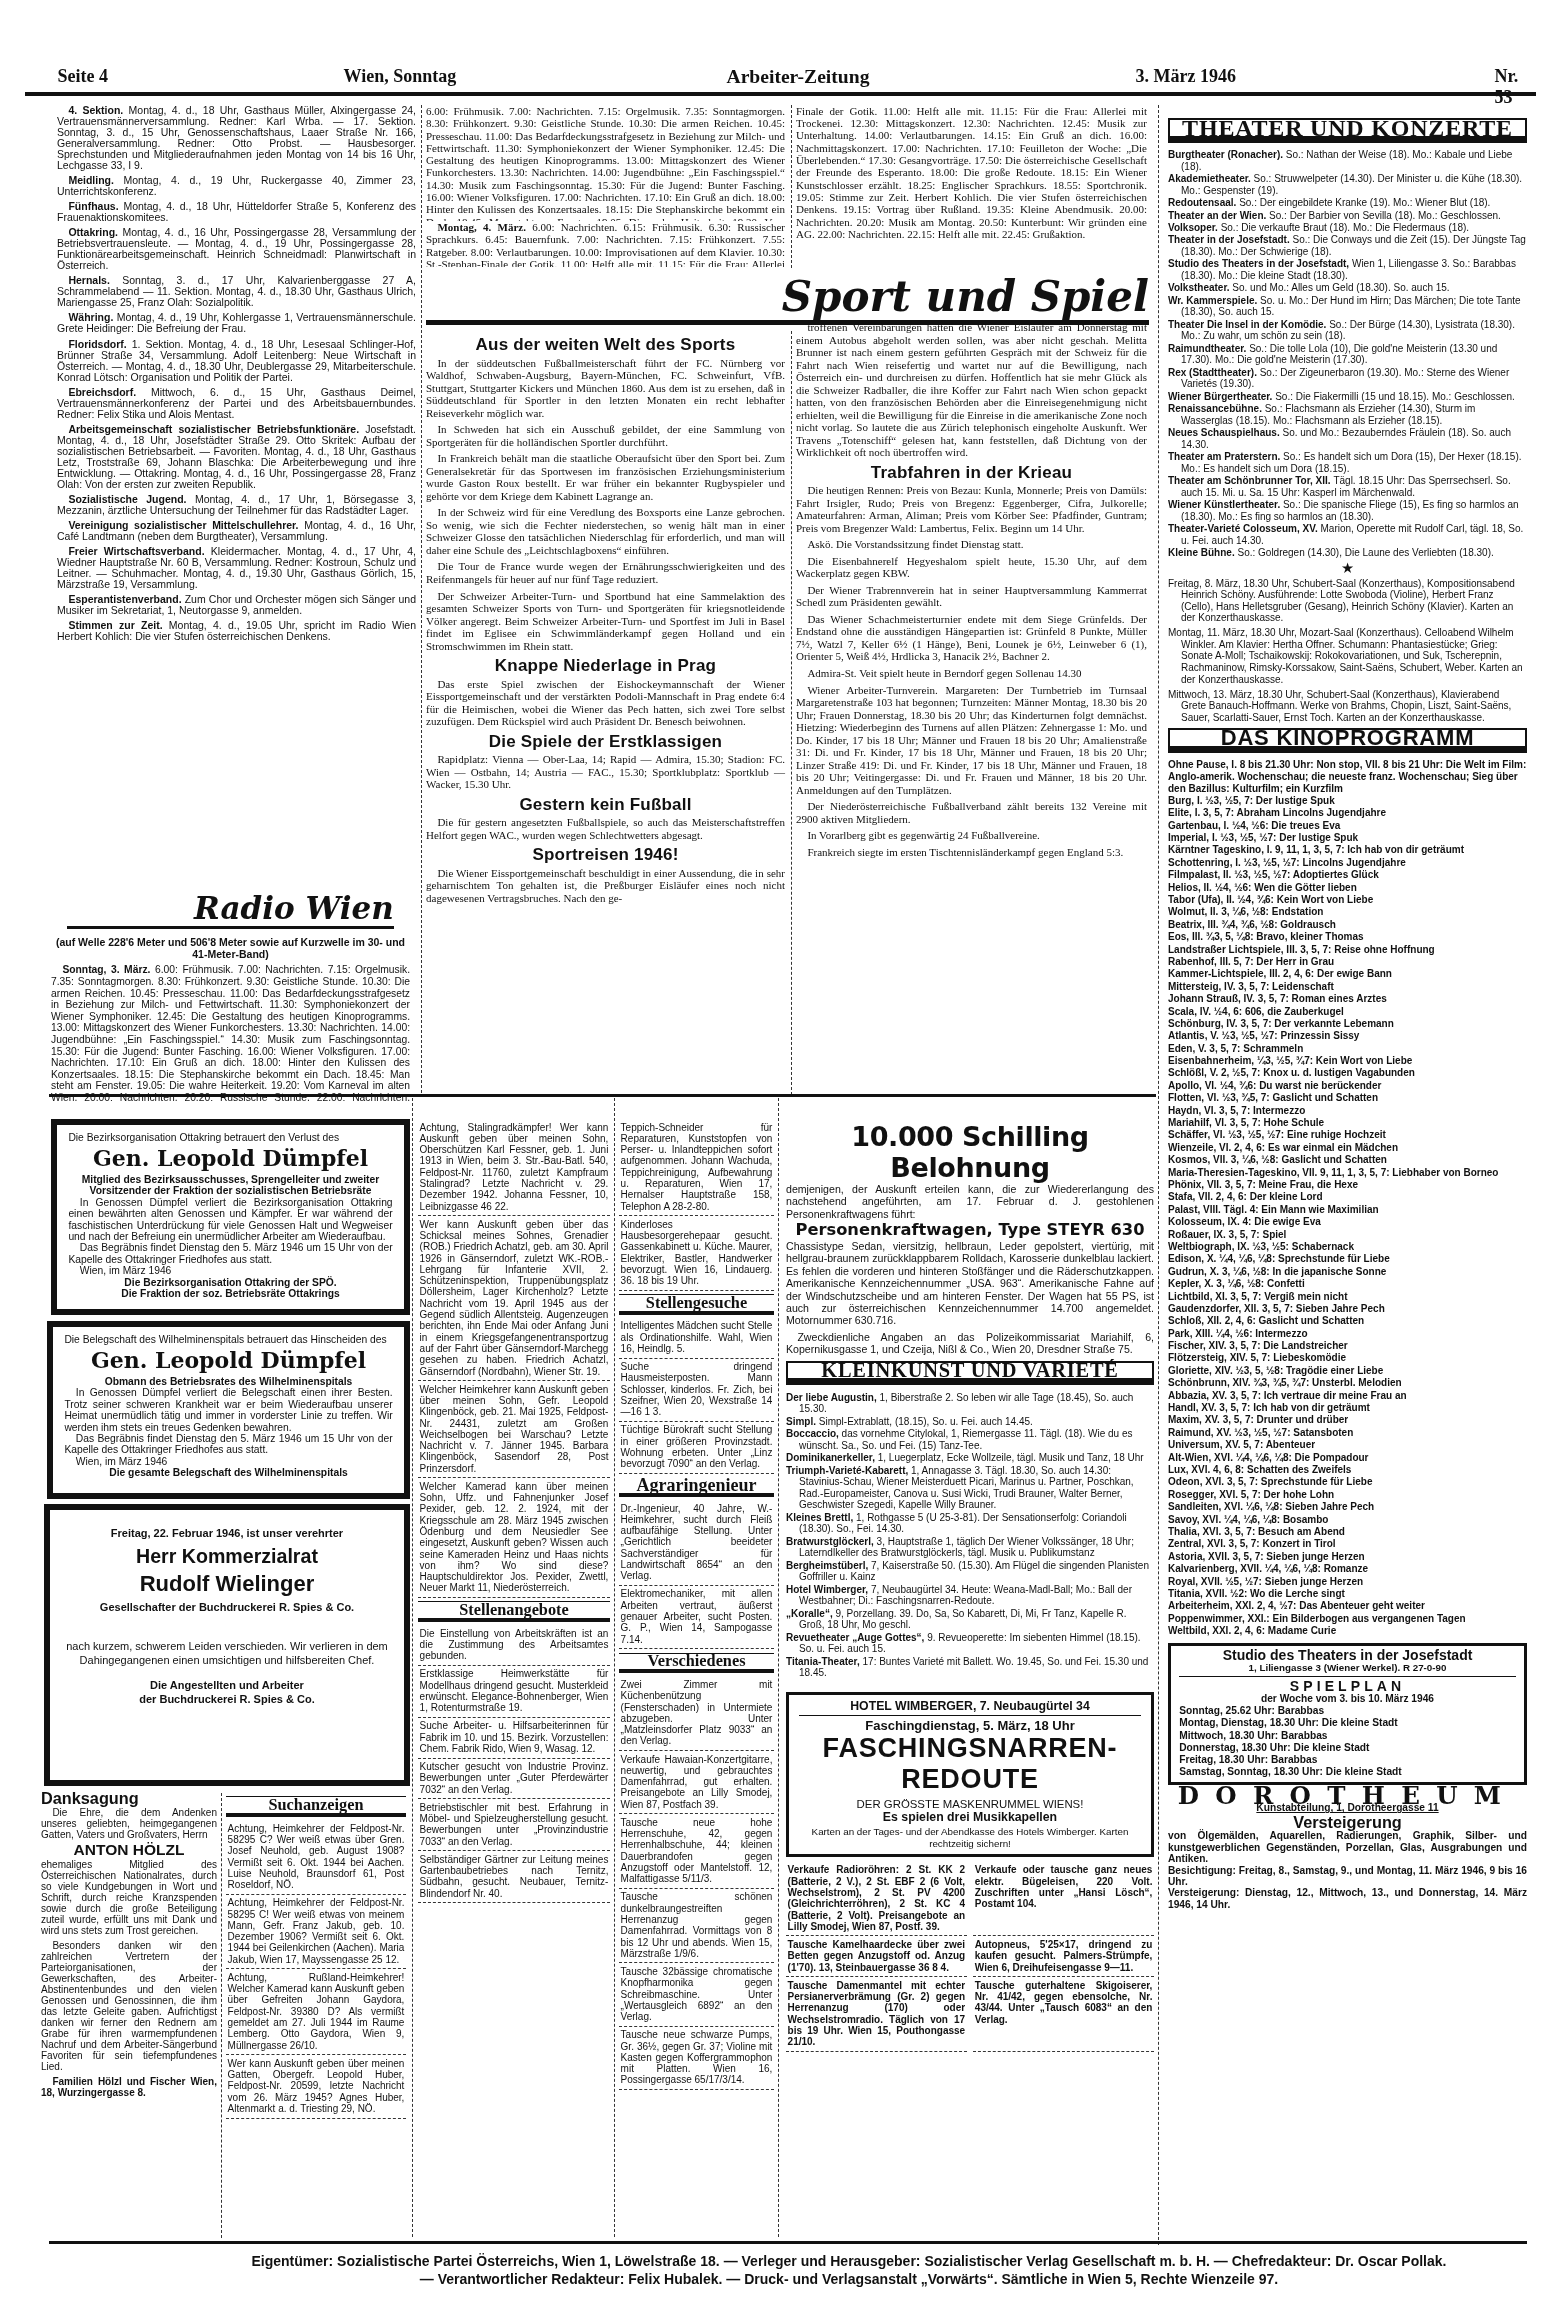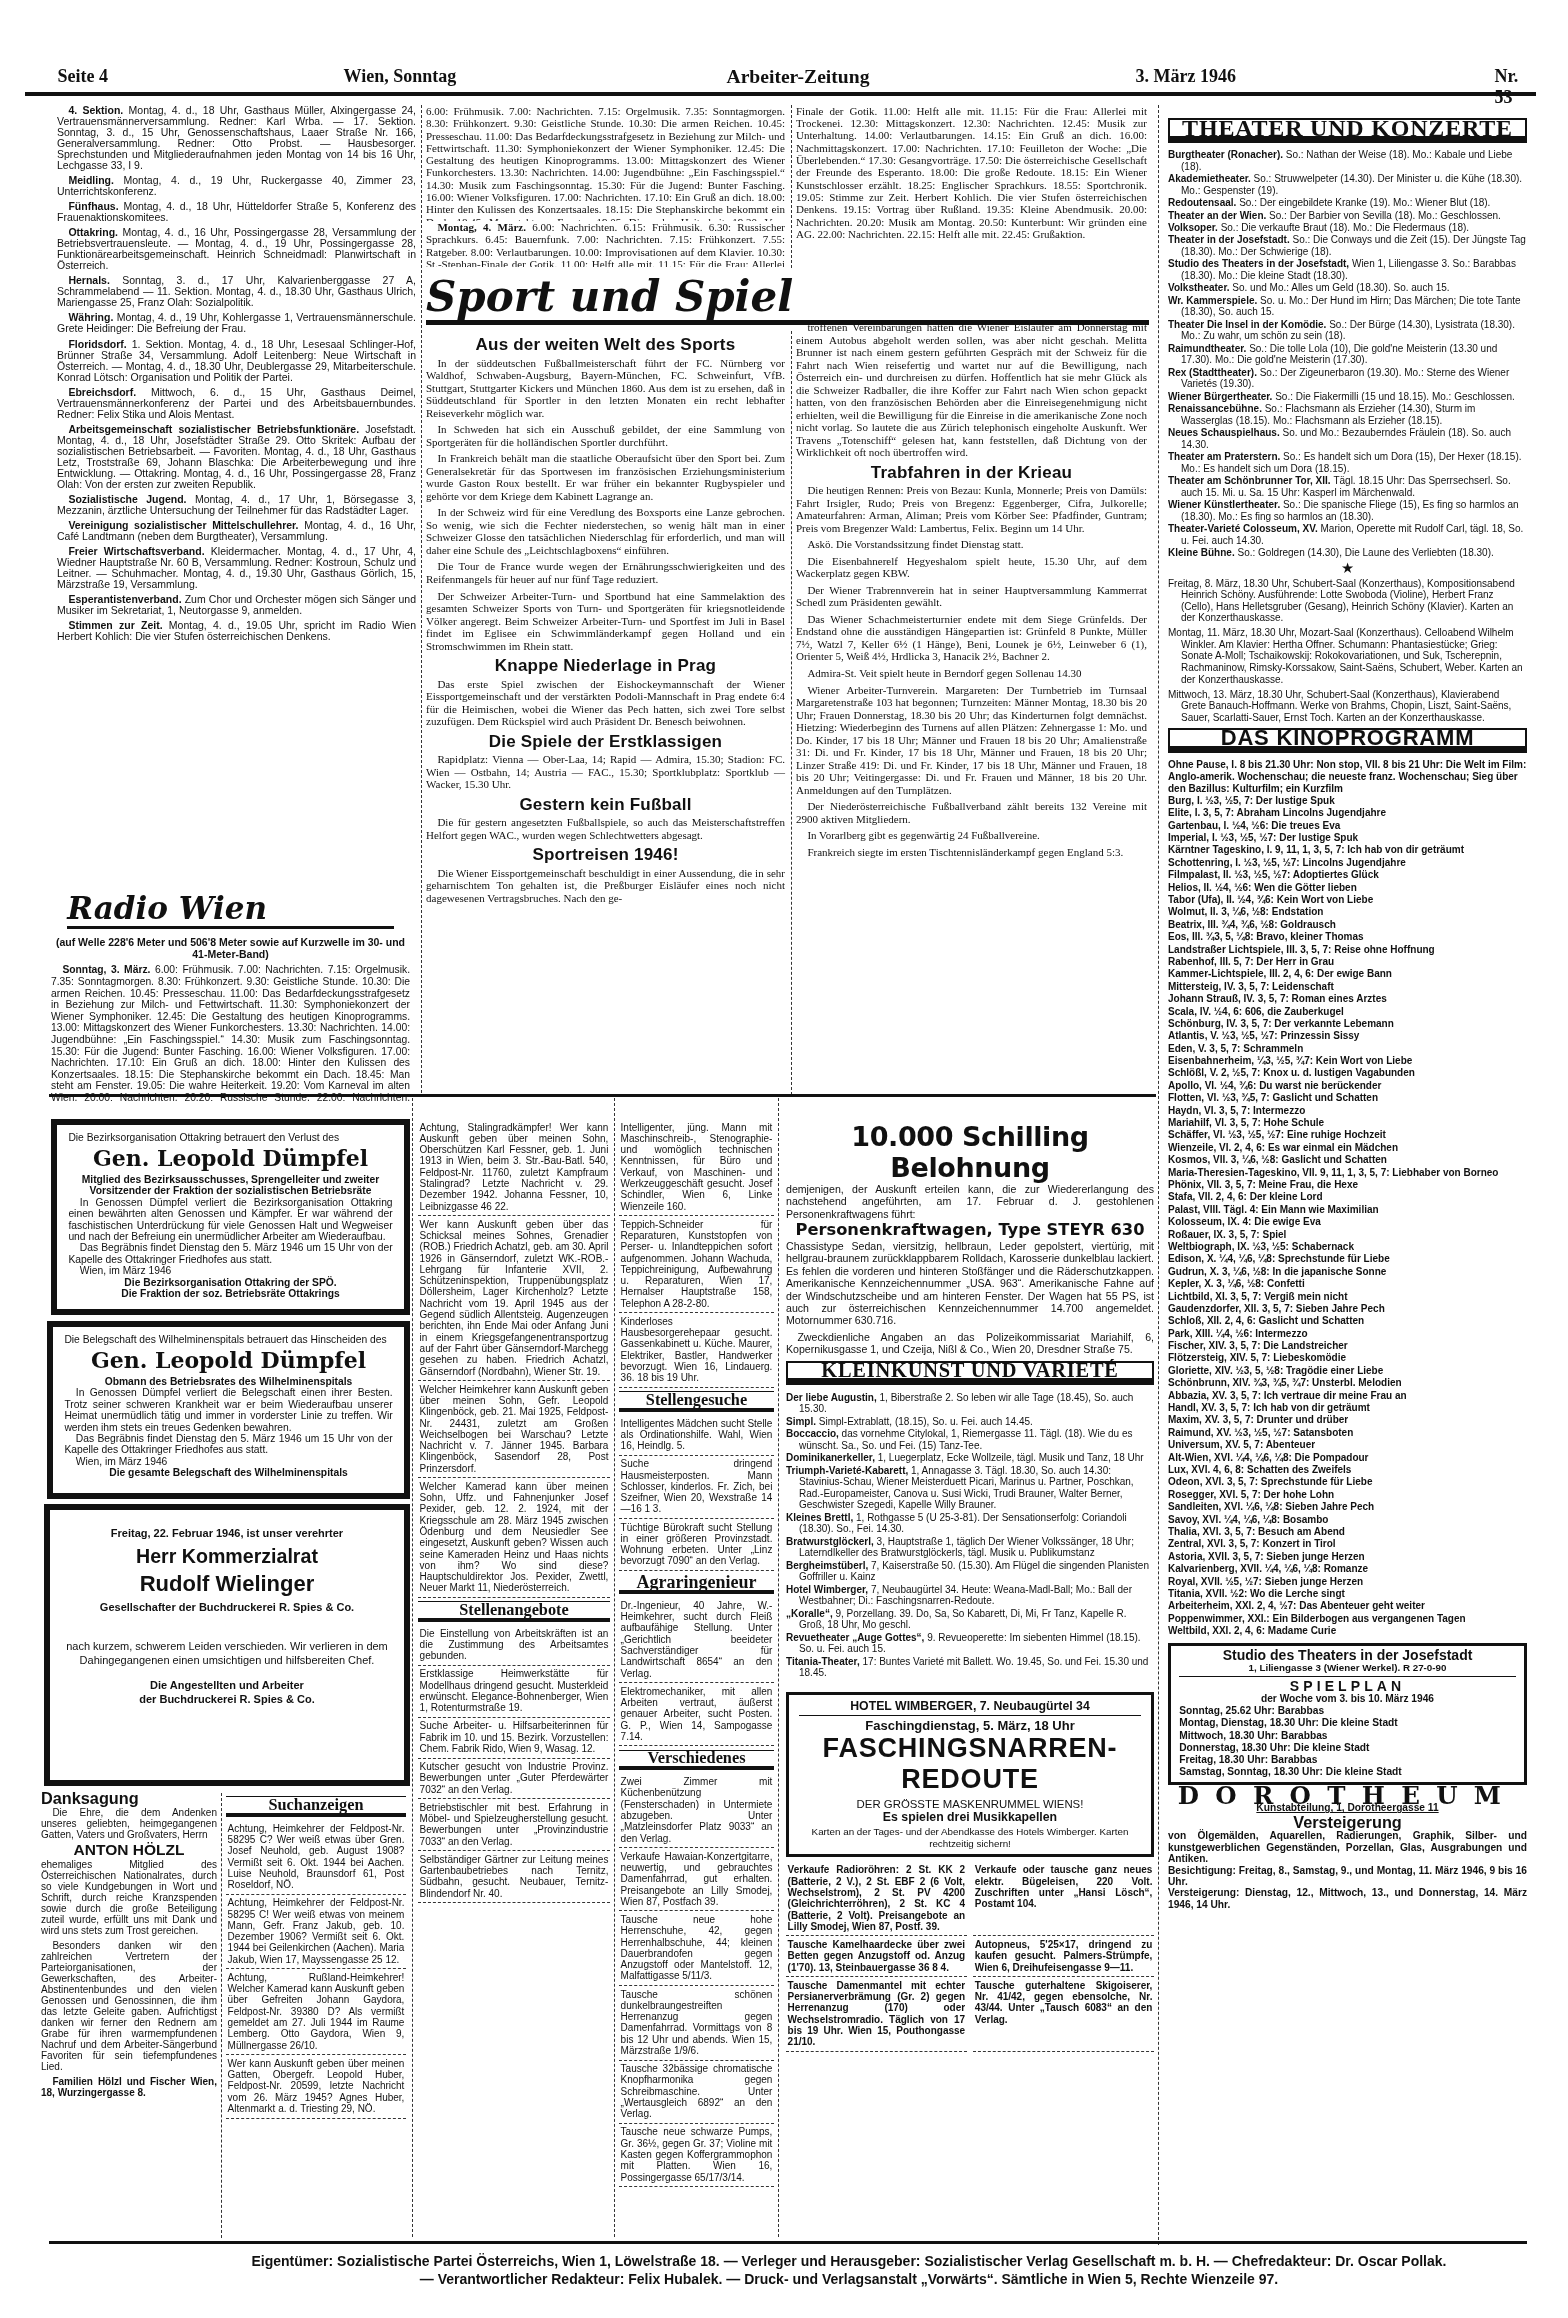--- a/index.html
+++ b/index.html
@@ -10,21 +10,21 @@
   }
   .abs { position: absolute; }
   .masthead { left: 24.5px; top: 24.5px; width: 1511px; height: 65px; }
   .masthead span { position: absolute; top: 41px; font-family: "Liberation Serif", serif; font-weight: bold; font-size: 18px; }
   .masthead .rule { position: absolute; left: 0; right: 0; top: 67px; height: 4.1px; background: #111; }
   .col { position: absolute; font-size: 10.6px; line-height: 12.4px; text-align: justify; }
   .col p { margin-bottom: 4.1px; text-indent: 11.4px; }
   .col p b { font-weight: bold; }
   .vrule { position: absolute; width: 0.8px; border-left: 1.6px dashed #333; }
   .hrule { position: absolute; height: 3.3px; background: #111; }
-  .script-title { font-family: "DejaVu Serif", serif; font-style: italic; font-weight: bold; text-align: left; }
+  .script-title { font-family: "DejaVu Serif", serif; font-style: italic; font-weight: bold; text-align: right; }
   h3.head { font-family: "Liberation Sans", sans-serif; font-weight: bold; text-align: center; font-size: 17px; margin: 8.2px 0 4.9px; letter-spacing: 0.2px; }
   .boxhead { border: 2.5px solid #111; border-bottom-width: 7.4px; text-align: center; font-family: "Liberation Serif", serif; font-weight: bold; font-size: 24px; letter-spacing: 0.8px; padding: 1.6px 0; margin: 8.2px 0 6.5px; }
   .listing { font-family: "Liberation Sans", sans-serif; font-size: 10px; line-height: 11.6px; text-align: left; padding-left: 13px; text-indent: -13px; margin-bottom: 0.8px; font-weight: bold; }
   .listing .rest { font-weight: normal; }
   .obit { position: absolute; border: 6.5px solid #111; padding: 6.5px 11.4px; font-family: "Liberation Sans", sans-serif; font-size: 10.3px; line-height: 11.4px; text-align: justify; }
   .obit .big { font-family: "DejaVu Serif", serif; font-weight: bold; font-size: 22px; text-align: center; line-height: 26px; margin: 2.5px 0; }
   .obit .ctr { text-align: center; font-weight: bold; }
   .ad { font-family: "Liberation Sans", sans-serif; font-size: 10px; line-height: 11.3px; text-align: justify; border-bottom: 0.8px dashed #333; padding: 2.5px 1.6px 3.3px; }
   .sechead { font-family: "Liberation Serif", serif; font-weight: bold; font-size: 16.3px; text-align: center; border-top: 1.6px solid #111; border-bottom: 4.1px solid #111; padding: 1.6px 0; margin: 3.3px 0; }
   .footer { left: 163px; top: 2252px; width: 1372px; font-family: "Liberation Sans", sans-serif; font-size: 14px; font-weight: bold; text-align: center; line-height: 18px; }
@@ -302,21 +302,20 @@
     <div class="ad">Die Einstellung von Arbeitskräften ist an die Zustimmung des Arbeitsamtes gebunden.</div>
     <div class="ad">Erstklassige Heimwerkstätte für Modellhaus dringend gesucht. Musterkleid erwünscht. Elegance-Bohnenberger, Wien 1, Rotenturmstraße 19.</div>
     <div class="ad">Suche Arbeiter- u. Hilfsarbeiterinnen für Fabrik im 10. und 15. Bezirk. Vorzustellen: Chem. Fabrik Rido, Wien 9, Wasag. 12.</div>
     <div class="ad">Kutscher gesucht von Industrie Provinz. Bewerbungen unter „Guter Pferdewärter 7032“ an den Verlag.</div>
     <div class="ad">Betriebstischler mit best. Erfahrung in Möbel- und Spielzeugherstellung gesucht. Bewerbungen unter „Provinzindustrie 7033“ an den Verlag.</div>
     <div class="ad">Selbständiger Gärtner zur Leitung meines Gartenbaubetriebes nach Ternitz, Südbahn, gesucht. Neubauer, Ternitz-Blindendorf Nr. 40.</div>
   </div>
 <div class="vrule" style="left:614px; top:1098px; height:1139px;"></div>
 
 <div class="col" id="adsB" style="left:619px; top:1119px; width:155px;">
-    <div class="ad">Intelligenter, jüng. Mann mit Maschinschreib-, Stenographie- und womöglich technischen Kenntnissen, für Büro und Verkauf, von Maschinen- und Werkzeuggeschäft gesucht. Josef Schindler, Wien 6, Linke Wienzeile 160.</div>
     <div class="ad">Teppich-Schneider für Reparaturen, Kunststopfen von Perser- u. Inlandteppichen sofort aufgenommen. Johann Wachuda, Teppichreinigung, Aufbewahrung u. Reparaturen, Wien 17, Hernalser Hauptstraße 158, Telephon A 28-2-80.</div>
     <div class="ad">Kinderloses Hausbesorgerehepaar gesucht. Gassenkabinett u. Küche. Maurer, Elektriker, Bastler, Handwerker bevorzugt. Wien 16, Lindauerg. 36. 18 bis 19 Uhr.</div>
     <div class="sechead">Stellengesuche</div>
     <div class="ad">Intelligentes Mädchen sucht Stelle als Ordinationshilfe. Wahl, Wien 16, Heindlg. 5.</div>
     <div class="ad">Suche dringend Hausmeisterposten. Mann Schlosser, kinderlos. Fr. Zich, bei Szeifner, Wien 20, Wexstraße 14—16 1 3.</div>
     <div class="ad">Tüchtige Bürokraft sucht Stellung in einer größeren Provinzstadt. Wohnung erbeten. Unter „Linz bevorzugt 7090“ an den Verlag.</div>
     <div class="sechead" style="font-size: 18px; border-top: none;">Agraringenieur</div>
     <div class="ad">Dr.-Ingenieur, 40 Jahre, W.-Heimkehrer, sucht durch Fleiß aufbaufähige Stellung. Unter „Gerichtlich beeideter Sachverständiger für Landwirtschaft 8654“ an den Verlag.</div>
     <div class="ad">Elektromechaniker, mit allen Arbeiten vertraut, äußerst genauer Arbeiter, sucht Posten. G. P., Wien 14, Sampogasse 7.14.</div>
     <div class="sechead">Verschiedenes</div>

